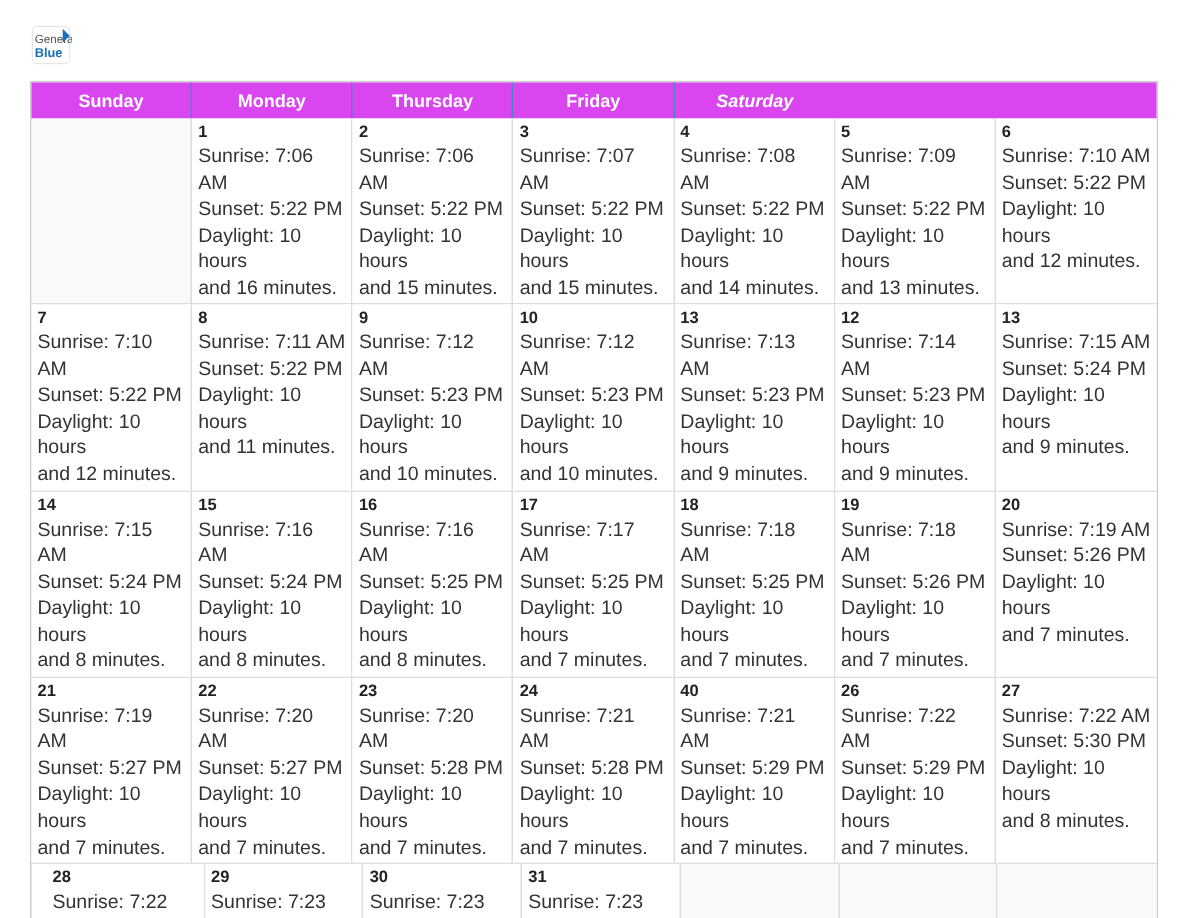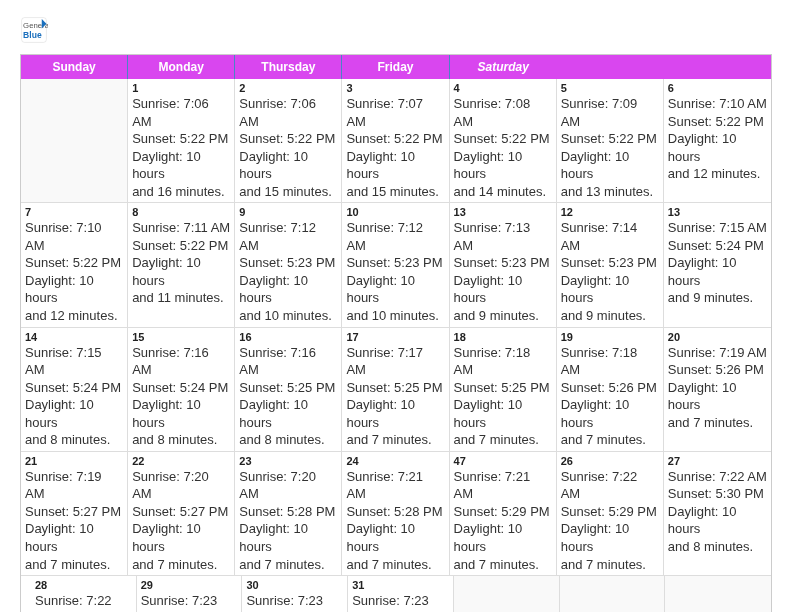--- a/index.html
+++ b/index.html
@@ -227,21 +227,21 @@
           </div>
           <div class="cal-cell">
             <span class="day-num">23</span>
             <div class="cell-info">Sunrise: 7:20 AM<br>Sunset: 5:28 PM<br>Daylight: 10 hours<br>and 7 minutes.</div>
           </div>
           <div class="cal-cell">
             <span class="day-num">24</span>
             <div class="cell-info">Sunrise: 7:21 AM<br>Sunset: 5:28 PM<br>Daylight: 10 hours<br>and 7 minutes.</div>
           </div>
           <div class="cal-cell">
-            <span class="day-num">47</span>
+            <span class="day-num">40</span>
             <div class="cell-info">Sunrise: 7:21 AM<br>Sunset: 5:29 PM<br>Daylight: 10 hours<br>and 7 minutes.</div>
           </div>
           <div class="cal-cell">
             <span class="day-num">26</span>
             <div class="cell-info">Sunrise: 7:22 AM<br>Sunset: 5:29 PM<br>Daylight: 10 hours<br>and 7 minutes.</div>
           </div>
           <div class="cal-cell">
             <span class="day-num">27</span>
             <div class="cell-info">Sunrise: 7:22 AM<br>Sunset: 5:30 PM<br>Daylight: 10 hours<br>and 8 minutes.</div>
           </div>

